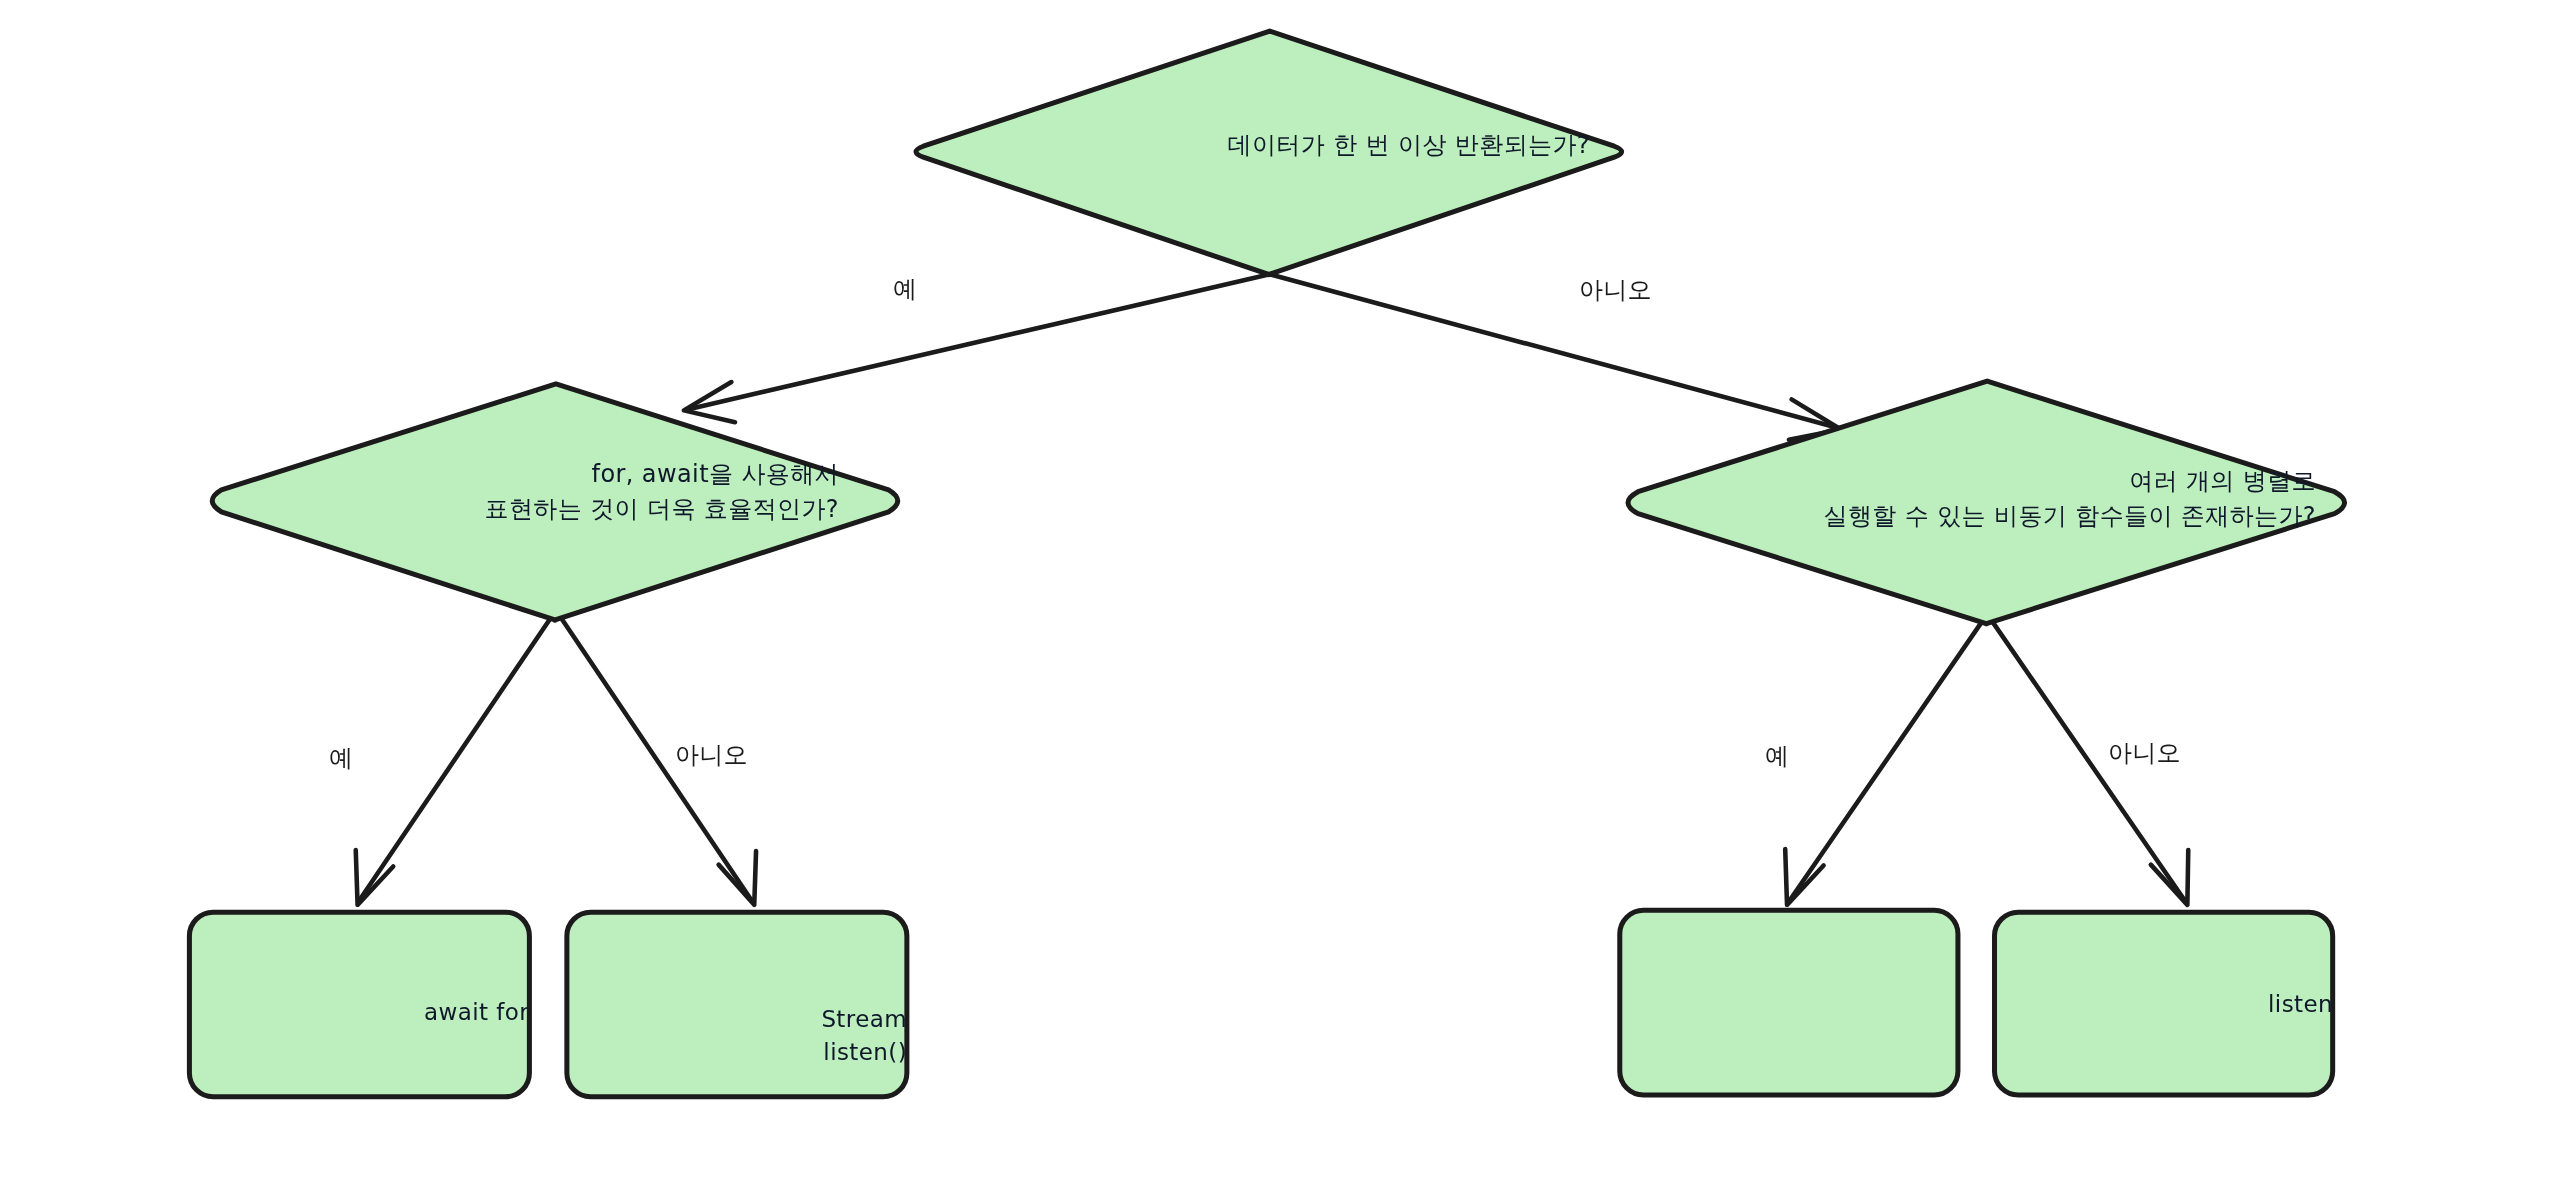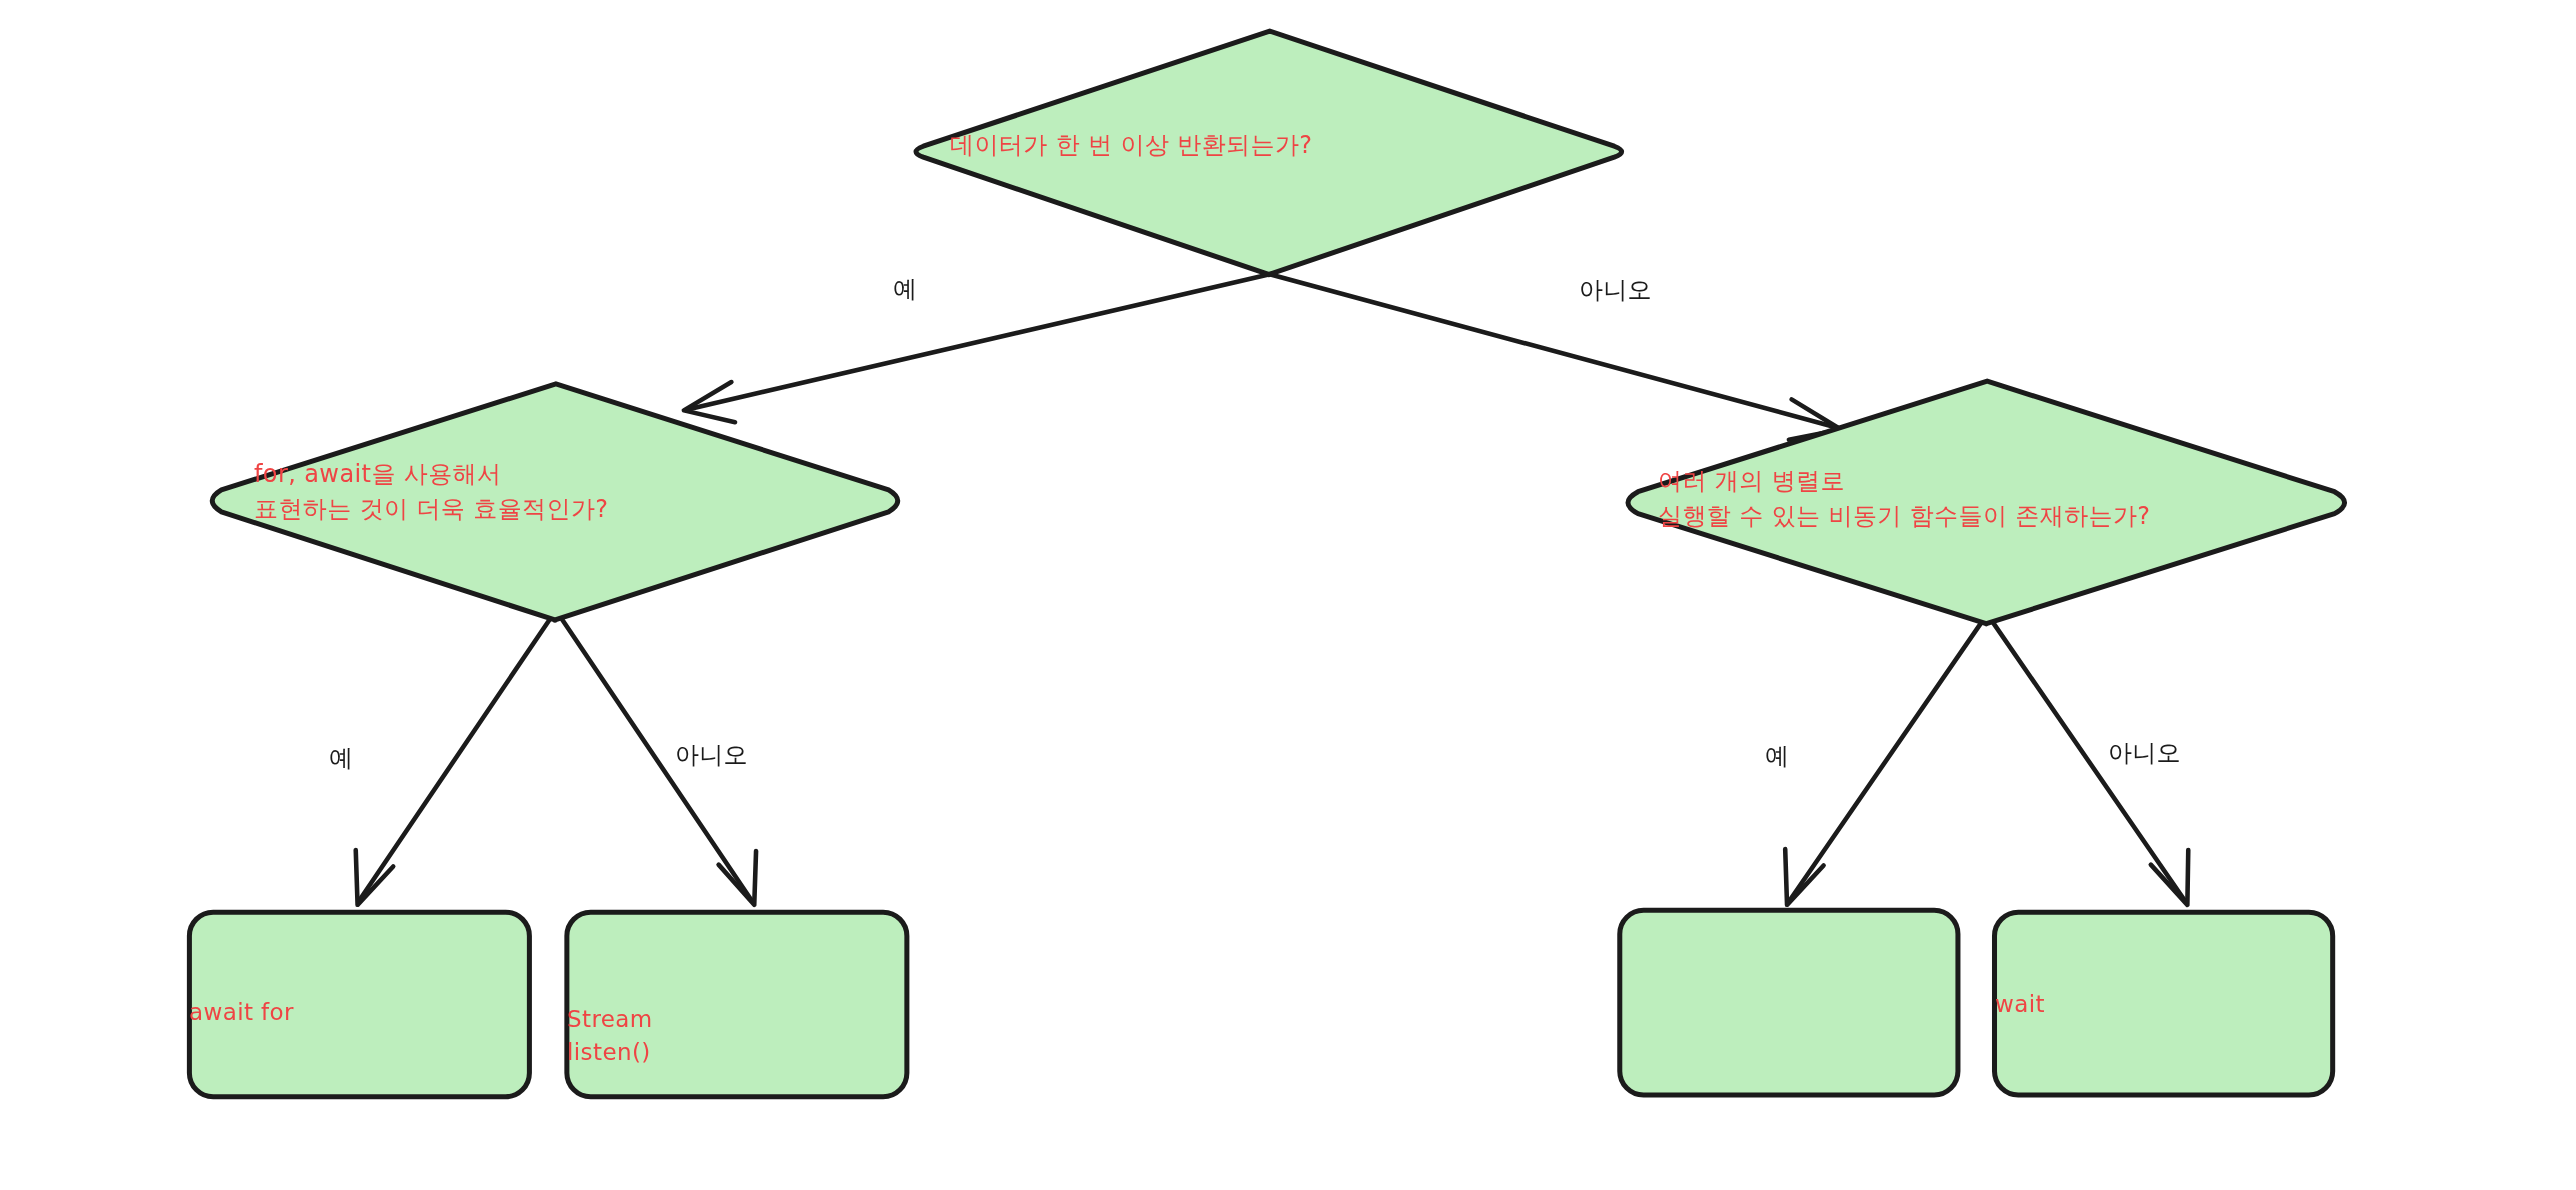--- a/index.html
+++ b/index.html
@@ -41,22 +41,22 @@
   }
   .arrow-head {
     stroke: #1b1b1b;
     stroke-width: 5;
     fill: none;
     stroke-linecap: round;
     stroke-linejoin: round;
   }
   .node-text {
     position: absolute;
-    text-align: left;
-    color: #ef4444;
+    text-align: right;
+    color: #0f172a;
     line-height: 1.45;
     white-space: pre-line;
     pointer-events: none;
   }
   .diamond-text {
     font-family: "DejaVu Sans", "Liberation Sans", sans-serif;
     font-size: 24px;
     font-weight: 500;
     letter-spacing: 0.4px;
   }
@@ -155,21 +155,21 @@
 
   <div class="node-text diamond-text" style="left:1658px; top:464px; width:658px;">여러 개의 병렬로
 실행할 수 있는 비동기 함수들이 존재하는가?</div>
 
   <div class="node-text box-text" style="left:189px; top:988px; width:340px;margin-top:8px;">await for</div>
 
   <div class="node-text box-text" style="left:567px; top:971px; width:340px;margin-top:32px;">Stream
 listen()</div>
 
 
-  <div class="node-text box-text" style="left:1995px; top:988px; width:338px;">wait</div>
+  <div class="node-text box-text" style="left:1995px; top:988px; width:338px;">listen</div>
 
   <div class="edge-label" style="left:893px; top:273px;">예</div>
 
   <div class="edge-label" style="left:1579px; top:274px;">아니오</div>
 
   <div class="edge-label" style="left:329px; top:742px;">예</div>
 
   <div class="edge-label" style="left:675px; top:739px;">아니오</div>
 
   <div class="edge-label" style="left:1765px; top:740px;">예</div>

